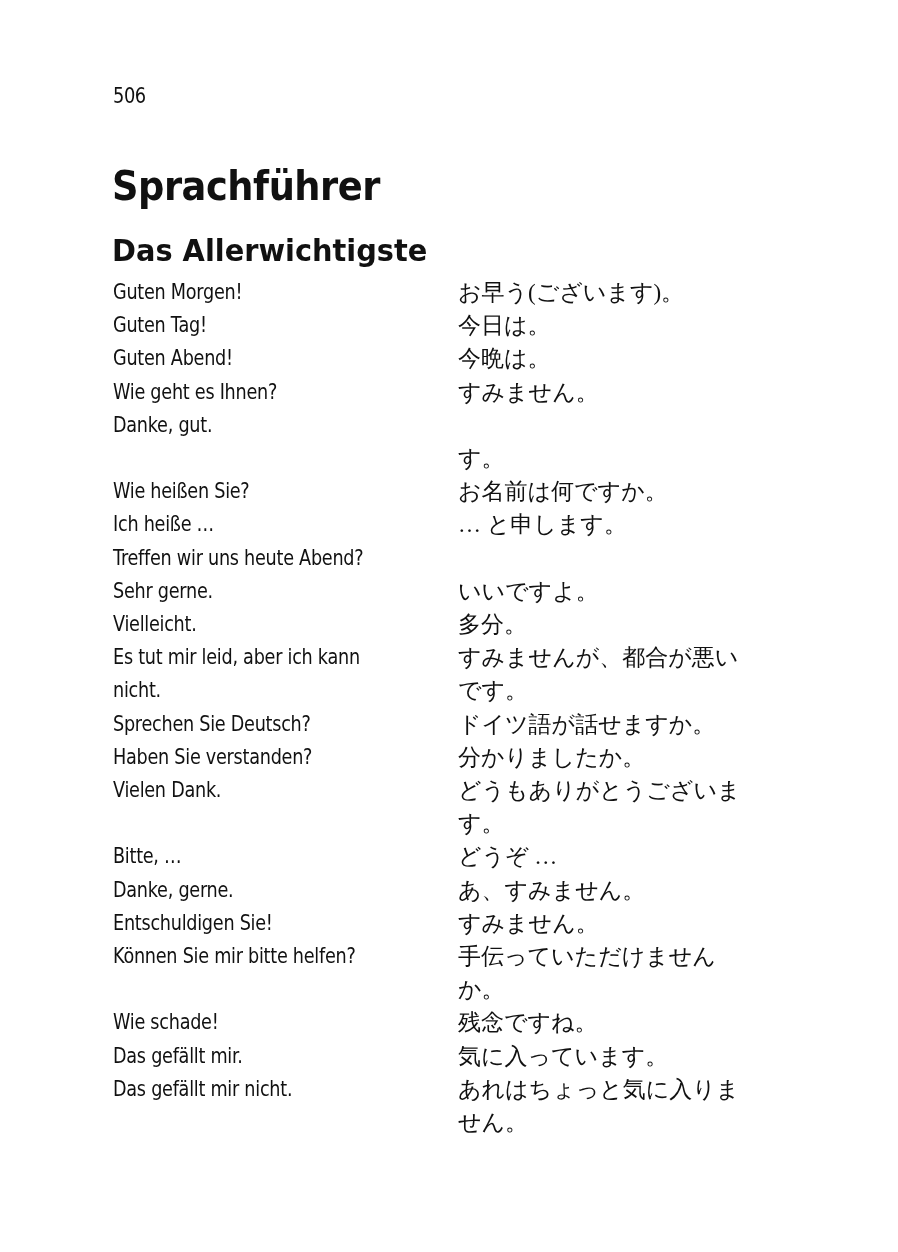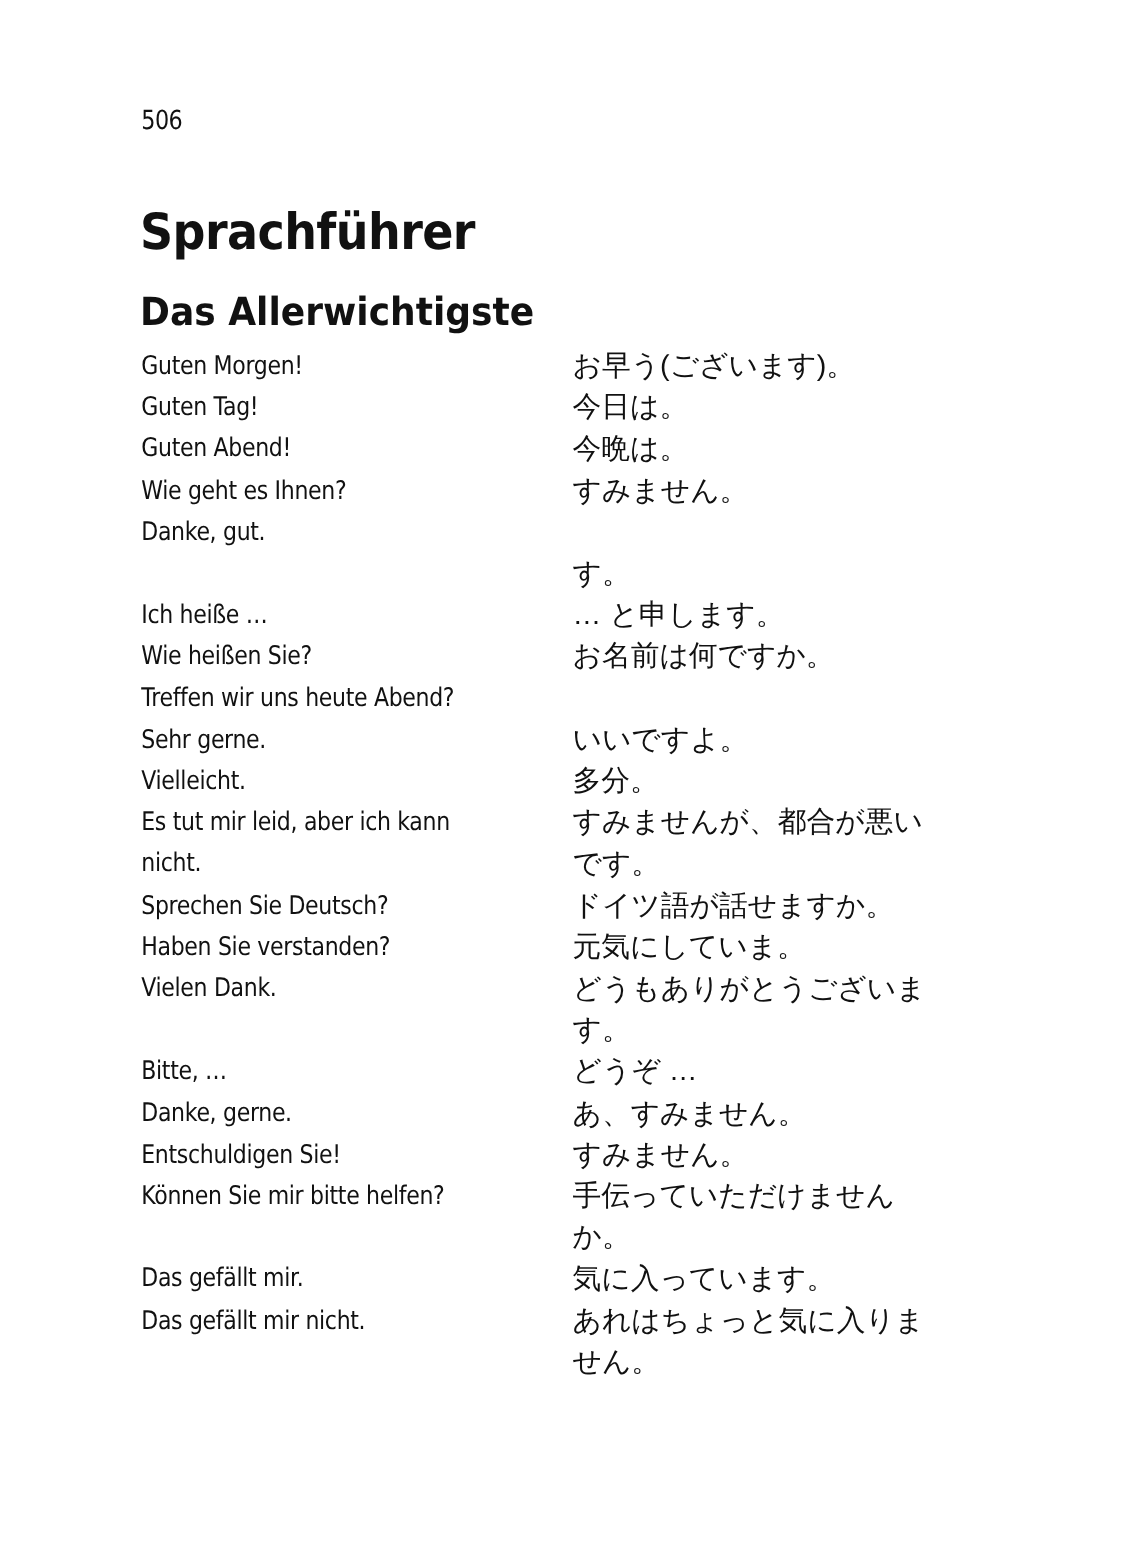--- a/index.html
+++ b/index.html
@@ -4,21 +4,21 @@
 <style>
   html, body { margin: 0; padding: 0; background: #ffffff; }
   body { width: 898px; height: 1252px; position: relative; overflow: hidden; color: #111; }
   .page-num { position: absolute; left: 113px; top: 84px; font-family: "DejaVu Sans", sans-serif; font-size: 21px; letter-spacing: -0.5px; transform: scaleX(0.85); transform-origin: left; }
   .title { position: absolute; left: 112px; top: 163px; font-family: "DejaVu Sans", sans-serif; font-weight: bold; font-size: 40px; letter-spacing: -0.5px; margin: 0; transform: scaleX(0.92); transform-origin: left; }
   .subtitle { position: absolute; left: 112px; top: 232px; font-family: "DejaVu Sans", sans-serif; font-weight: bold; font-size: 31px; margin: 0; transform: scaleX(0.93); transform-origin: left; }
   .table { position: absolute; left: 113px; top: 276px; width: 700px; }
   .row { display: flex; }
   .de { width: 345px; font-family: "DejaVu Sans", sans-serif; font-size: 20.5px; line-height: 33.2px; letter-spacing: -0.3px; white-space: pre-wrap; }
   .de span { display: inline-block; transform: scaleX(0.86); transform-origin: left; white-space: nowrap; }
-  .ja { width: 330px; font-family: Liberation Sans, sans-serif; font-size: 23px; line-height: 33.2px; word-break: break-all; }
+  .ja { width: 330px; font-family: Liberation Serif, serif; font-size: 23px; line-height: 33.2px; word-break: break-all; }
 </style>
 </head>
 <body>
 
 <div class="page-num">506</div>
 <h1 class="title">Sprachführer</h1>
 <h2 class="subtitle">Das Allerwichtigste</h2>
 <div class="table" id="phrase-table">
     <div class="row">
       <div class="de"><span>Guten Morgen!</span><br></div>
@@ -34,26 +34,26 @@
     </div>
     <div class="row">
       <div class="de"><span>Wie geht es Ihnen?</span><br></div>
       <div class="ja"><span>すみません。</span><br></div>
     </div>
     <div class="row">
       <div class="de"><span>Danke, gut.</span><br></div>
       <div class="ja"><br><span>す。</span><br></div>
     </div>
     <div class="row">
+      <div class="de"><span>Wie heißen Sie?</span><br></div>
+      <div class="ja"><span>お名前は何ですか。</span><br></div>
+    </div>
+    <div class="row">
       <div class="de"><span>Ich heiße …</span><br></div>
       <div class="ja"><span>… と申します。</span><br></div>
-    </div>
-    <div class="row">
-      <div class="de"><span>Wie heißen Sie?</span><br></div>
-      <div class="ja"><span>お名前は何ですか。</span><br></div>
     </div>
     <div class="row">
       <div class="de"><span>Treffen wir uns heute Abend?</span><br></div>
     </div>
     <div class="row">
       <div class="de"><span>Sehr gerne.</span><br></div>
       <div class="ja"><span>いいですよ。</span><br></div>
     </div>
     <div class="row">
       <div class="de"><span>Vielleicht.</span><br></div>
@@ -62,21 +62,21 @@
     <div class="row">
       <div class="de"><span>Es tut mir leid, aber ich kann</span><br><span>nicht.</span><br></div>
       <div class="ja"><span>すみませんが、都合が悪い</span><br><span>です。</span><br></div>
     </div>
     <div class="row">
       <div class="de"><span>Sprechen Sie Deutsch?</span><br></div>
       <div class="ja"><span>ドイツ語が話せますか。</span><br></div>
     </div>
     <div class="row">
       <div class="de"><span>Haben Sie verstanden?</span><br></div>
-      <div class="ja"><span>元気にしていま。</span><br></div>
+      <div class="ja"><span>分かりましたか。</span><br></div>
     </div>
     <div class="row">
       <div class="de"><span>Vielen Dank.</span><br></div>
       <div class="ja"><span>どうもありがとうございま</span><br><span>す。</span><br></div>
     </div>
     <div class="row">
       <div class="de"><span>Bitte, …</span><br></div>
       <div class="ja"><span>どうぞ …</span><br></div>
     </div>
     <div class="row">
@@ -85,20 +85,24 @@
     </div>
     <div class="row">
       <div class="de"><span>Entschuldigen Sie!</span><br></div>
       <div class="ja"><span>すみません。</span><br></div>
     </div>
     <div class="row">
       <div class="de"><span>Können Sie mir bitte helfen?</span><br></div>
       <div class="ja"><span>手伝っていただけません</span><br><span>か。</span><br></div>
     </div>
     <div class="row">
+      <div class="de"><span>Wie schade!</span><br></div>
+      <div class="ja"><span>残念ですね。</span><br></div>
+    </div>
+    <div class="row">
       <div class="de"><span>Das gefällt mir.</span><br></div>
       <div class="ja"><span>気に入っています。</span><br></div>
     </div>
     <div class="row">
       <div class="de"><span>Das gefällt mir nicht.</span><br></div>
       <div class="ja"><span>あれはちょっと気に入りま</span><br><span>せん。</span><br></div>
     </div>
   </div>
 
 </body></html>

